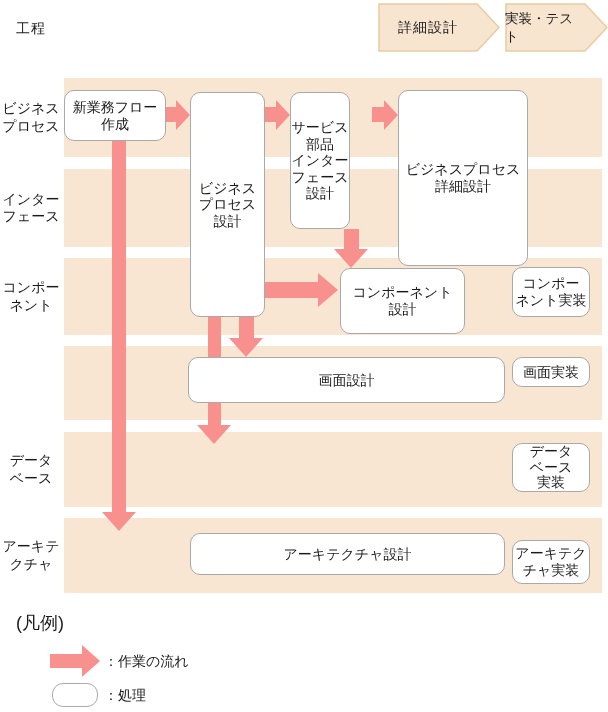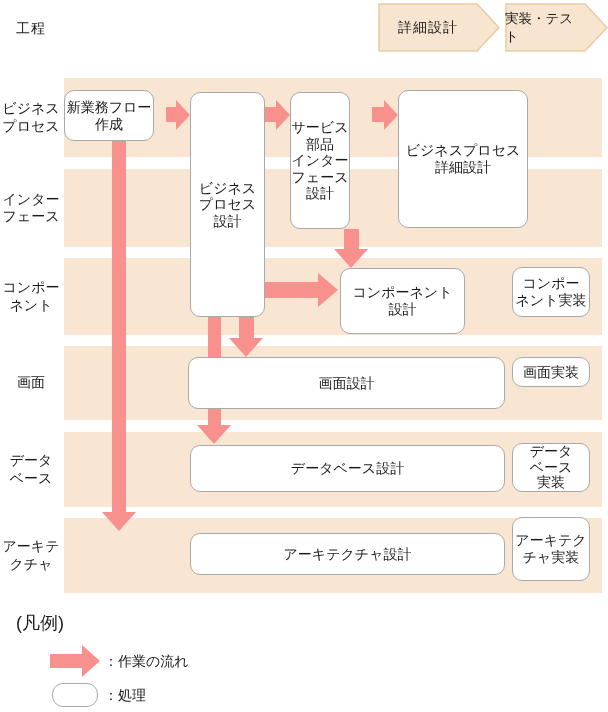--- a/index.html
+++ b/index.html
@@ -63,21 +63,20 @@
     </svg>
     <span style="letter-spacing:0;padding-right:22px;font-size:13.5px">実装・テスト</span>
   </div>
 
   <div class="row-label" style="top:78px;height:79px">ビジネス
 プロセス</div>
   <div class="row-label" style="top:169px;height:78px">インター
 フェース</div>
   <div class="row-label" style="top:258px;height:77px">コンポー
 ネント</div>
-  <div class="row-label" style="top:346px;height:74px">画面</div>
   <div class="row-label" style="top:432px;height:75px">データ
 ベース</div>
   <div class="row-label" style="top:518px;height:75px">アーキテ
 クチャ</div>
 
   <div class="arrow-body" style="left:166px;top:107px;width:10px;height:15px"></div>
   <div class="arrow-head head-right" style="left:176px;top:100px"></div>
 
   <div class="arrow-body" style="left:265px;top:107px;width:11px;height:15px"></div>
   <div class="arrow-head head-right" style="left:276px;top:100px"></div>
@@ -93,44 +92,43 @@
 
   <div class="arrow-body" style="left:265px;top:282px;width:53px;height:16px"></div>
   <div class="arrow-head" style="left:318px;top:273px;border-top:17px solid transparent;border-bottom:17px solid transparent;border-left:20px solid var(--arrow,#f8918e)"></div>
 
   <div class="arrow-body" style="left:208px;top:317px;width:13px;height:108px"></div>
   <div class="arrow-head head-down" style="left:197px;top:425px"></div>
 
   <div class="arrow-body" style="left:239px;top:317px;width:15px;height:21px"></div>
   <div class="arrow-head head-down" style="left:229px;top:338px"></div>
 
-  <div class="box" style="left:64px;top:90px;width:90px;height:51px">新業務フロー
+  <div class="box" style="left:64px;top:90px;width:102px;height:51px">新業務フロー
 作成</div>
   <div class="box" style="left:190px;top:92px;width:75px;height:225px">ビジネス
 プロセス
 設計</div>
   <div class="box" style="left:290px;top:92px;width:60px;height:137px">サービス
 部品
 インター
 フェース
 設計</div>
-  <div class="box" style="left:398px;top:90px;width:130px;height:138px">ビジネスプロセス
+  <div class="box" style="left:398px;top:90px;width:130px;height:176px">ビジネスプロセス
 詳細設計</div>
   <div class="box" style="left:340px;top:268px;width:125px;height:66px">コンポーネント
 設計</div>
   <div class="box" style="left:512px;top:267px;width:78px;height:50px">コンポー
 ネント実装</div>
-  <div class="box" style="left:188px;top:357px;width:317px;height:52px">画面設計</div>
+  <div class="box" style="left:188px;top:357px;width:317px;height:46px">画面設計</div>
   <div class="box" style="left:512px;top:357px;width:78px;height:30px">画面実装</div>
-  <div class="box" style="left:190px;top:445px;width:315px;height:47px">データベース設計</div>
   <div class="box" style="left:512px;top:443px;width:78px;height:49px;line-height:1.1">データ
 ベース
 実装</div>
   <div class="box" style="left:190px;top:533px;width:315px;height:42px">アーキテクチャ設計</div>
-  <div class="box" style="left:512px;top:517px;width:78px;height:64px">アーキテク
+  <div class="box" style="left:512px;top:540px;width:78px;height:44px">アーキテク
 チャ実装</div>
 
   <div class="legend-title">(凡例)</div>
   <div class="arrow-body" style="left:50px;top:654px;width:32px;height:14px"></div>
   <div class="arrow-head" style="left:82px;top:645px;border-top:16px solid transparent;border-bottom:16px solid transparent;border-left:18px solid var(--arrow,#f8918e)"></div>
   <div class="legend-label" style="top:653px">：作業の流れ</div>
   <div class="legend-box"></div>
   <div class="legend-label" style="top:687px">：処理</div>
 
 </div>

